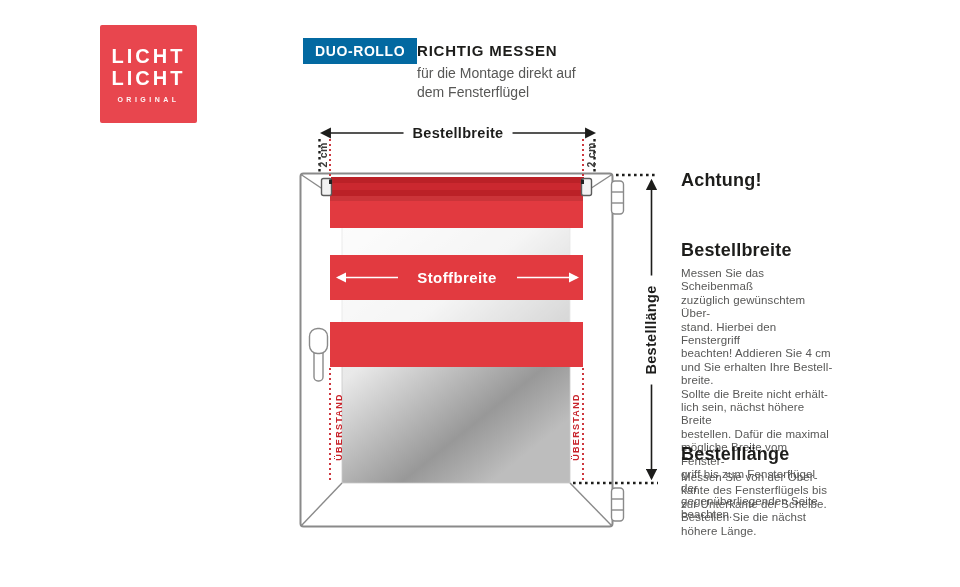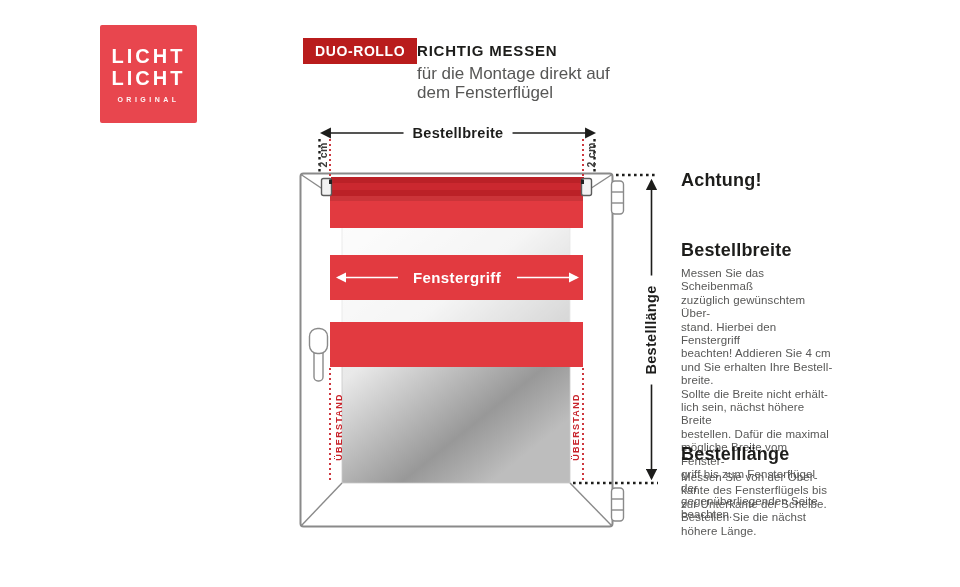--- a/index.html
+++ b/index.html
@@ -11,24 +11,24 @@
   body{position:relative;background:#fff;font-family:"Liberation Sans",sans-serif;overflow:hidden;}
 
   
   .logo{position:absolute;left:100px;top:25px;width:97px;height:98px;background:var(--brand-red);
         border-radius:2px;display:flex;flex-direction:column;align-items:center;justify-content:center;
         color:#fff;text-align:center;}
   .logo .l1,.logo .l2{font-size:20px;font-weight:bold;letter-spacing:3px;line-height:22px;}
   .logo .sub{font-size:7px;letter-spacing:3.5px;margin-top:7px;font-weight:bold;opacity:.95;}
 
   
-  .badge{position:absolute;left:303px;top:38px;height:26px;padding:0 12px;background:#b91c1c;
+  .badge{position:absolute;left:303px;top:38px;height:26px;padding:0 12px;background:#0369a1;
          color:#fff;font-size:14px;font-weight:bold;letter-spacing:.6px;display:flex;align-items:center;}
   .title{position:absolute;left:417px;top:42px;font-size:15px;font-weight:bold;color:var(--text-dark);letter-spacing:.8px;}
-  .subtitle{position:absolute;left:417px;top:64px;font-size:17px;color:var(--text-gray);line-height:19px;white-space:pre-line;}
+  .subtitle{position:absolute;left:417px;top:64px;font-size:14px;color:var(--text-gray);line-height:19px;white-space:pre-line;}
 
   
   svg.diagram{position:absolute;left:0;top:0;width:960px;height:587px;}
   .frame{fill:#fff;stroke:var(--frame-gray);stroke-width:2;}
   .thin{stroke:var(--frame-gray);stroke-width:1.4;fill:none;}
   .fitting{fill:#fff;stroke:var(--frame-gray);stroke-width:1.4;}
   .tube{fill:var(--tube-red);}
   .tube-hi{fill:#d93036;opacity:.55;}
   .bracket{fill:#f3f3f3;stroke:#5c5c5c;stroke-width:1.4;}
   .pin{fill:#222;}
@@ -149,21 +149,21 @@
   <line class="measure" x1="651.5" y1="181" x2="651.5" y2="478" marker-start="url(#ab)" marker-end="url(#ab)"></line>
   <g>
     <line class="warrow" x1="398" y1="277.5" x2="338" y2="277.5" marker-end="url(#aw)"></line>
     <line class="warrow" x1="517" y1="277.5" x2="577" y2="277.5" marker-end="url(#aw)"></line>
   </g>
 </svg>
 
 <div class="lbl lbl-bestellbreite">Bestellbreite</div>
 <div class="lbl rot lbl-2cm left">2 cm</div>
 <div class="lbl rot lbl-2cm right">2 cm</div>
-<div class="lbl lbl-stoffbreite">Fenstergriff</div>
+<div class="lbl lbl-stoffbreite">Stoffbreite</div>
 <div class="lbl rot lbl-ueberstand left">ÜBERSTAND</div>
 <div class="lbl rot lbl-ueberstand right">ÜBERSTAND</div>
 <div class="lbl rot lbl-bestelllaenge">Bestelllänge</div>
 
 <div class="info-sec sec-0">
   <h3>Achtung!</h3>
 </div>
 <div class="info-sec sec-1">
   <h3>Bestellbreite</h3>
   <p>Messen Sie das Scheibenmaß

